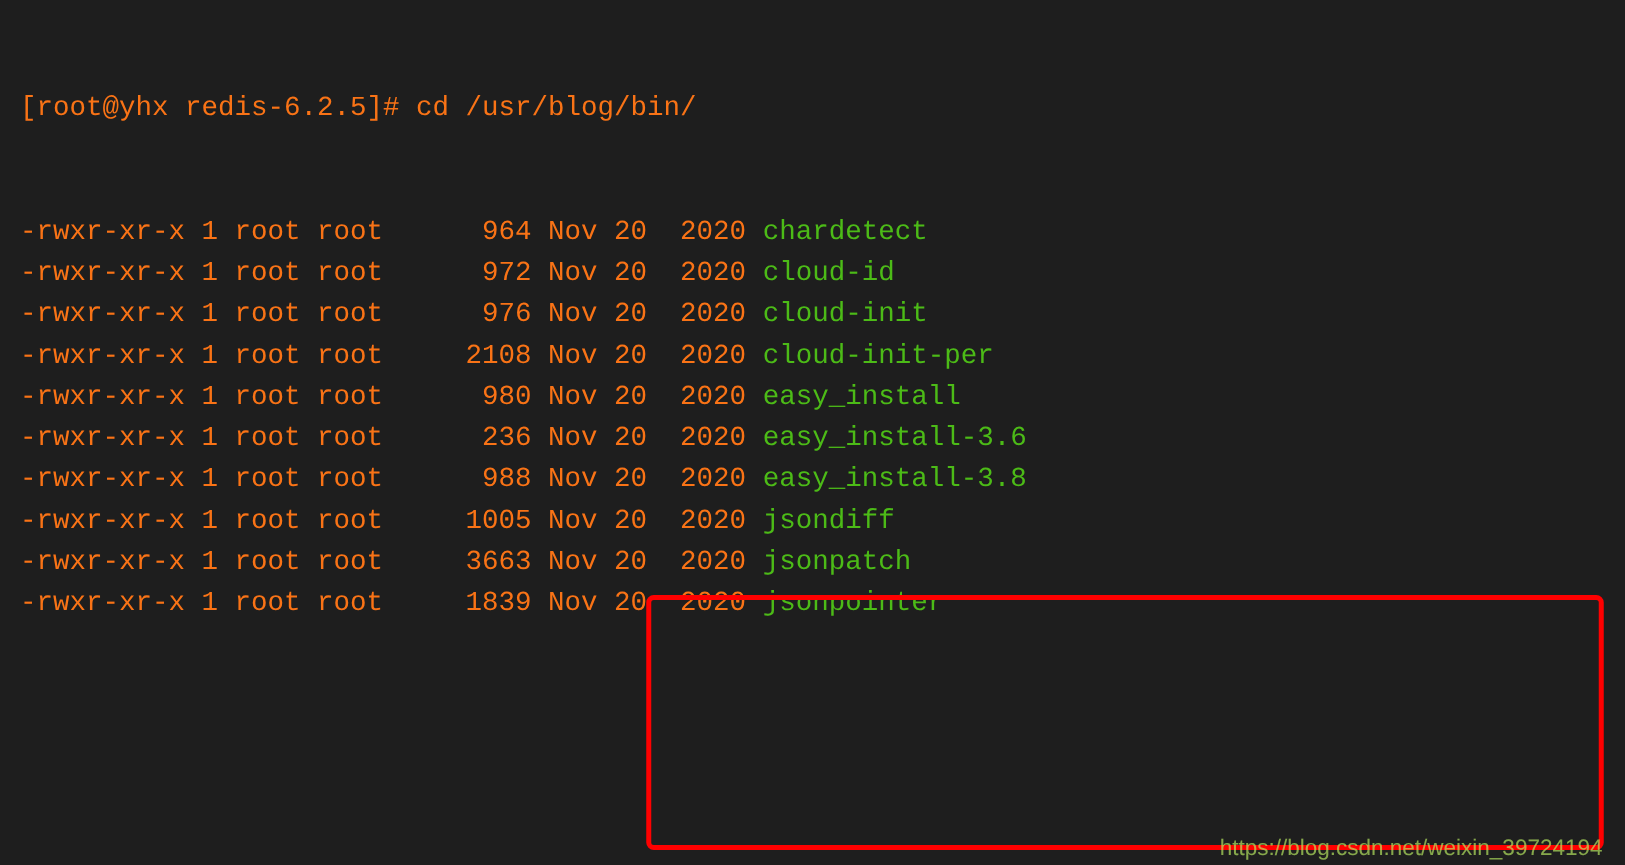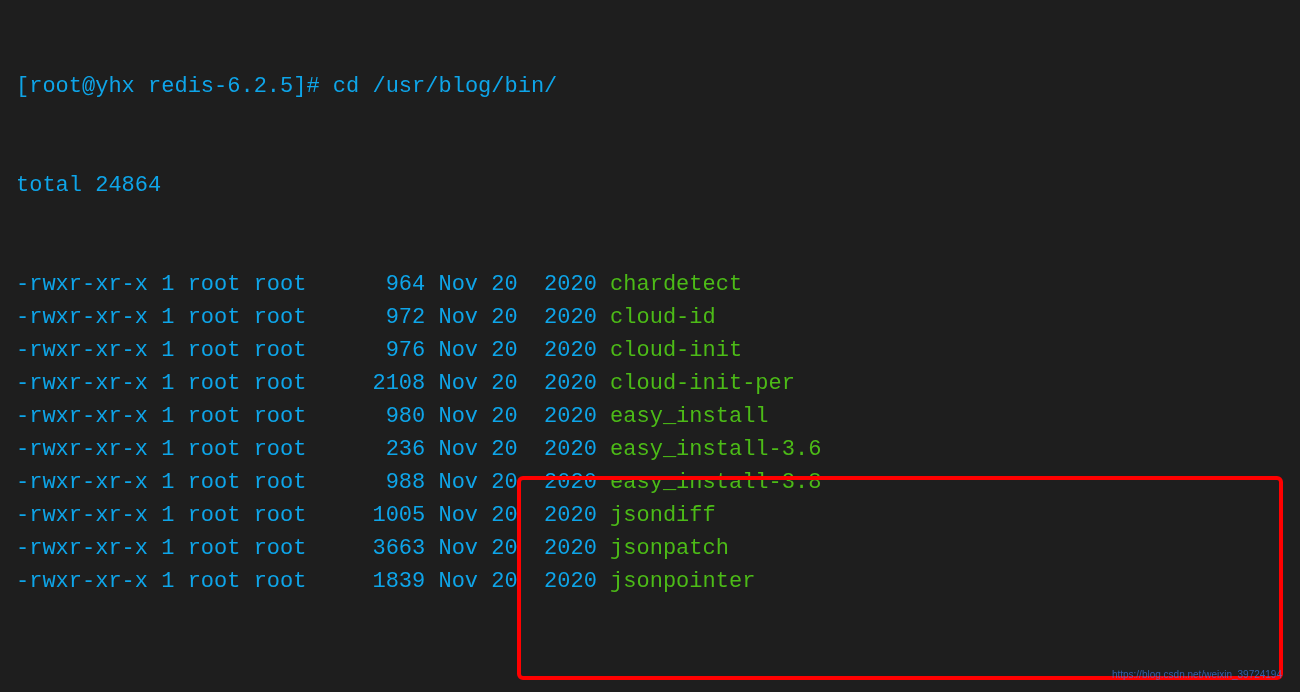--- a/index.html
+++ b/index.html
@@ -15,46 +15,45 @@
     overflow: hidden;
     position: relative;
   }
   .terminal {
     padding: 4px 12px 0 16px;
     white-space: pre;
   }
   .row {
     white-space: pre;
   }
-  .white  { color: #0ea5e9; font-family: Liberation Mono, monospace; }
+  .white  { color: #f97316; font-family: Liberation Mono, monospace; }
   .green  { color: #4cbb17; text-align: center; }
   .highlight-box {
     position: absolute;
     left: 517px;
     top: 476px;
     width: 766px;
     height: 204px;
     border: 4px solid #ff0000;
     border-radius: 6px;
     box-sizing: border-box;
     pointer-events: none;
   }
   .watermark {
     position: absolute;
     right: 18px;
-    bottom: 10px;
+    bottom: 0;
     font-family: Arial, sans-serif;
-    font-size: 10px;
-    color: #3b82f6;
+    font-size: 18px;
+    color: #bef264;
     opacity: 0.65;
   }
 </style>
 </head>
 <body>
 
 <div class="terminal">
   <div class="row"><span class="white">[root@yhx redis-6.2.5]# </span><span class="white">cd /usr/blog/bin/</span></div>
-  <div class="row white">total 24864</div>
   <div id="listing"><div class="row"><span class="white">-rwxr-xr-x 1 root root      964 Nov 20  2020 </span><span class="green">chardetect</span></div><div class="row"><span class="white">-rwxr-xr-x 1 root root      972 Nov 20  2020 </span><span class="green">cloud-id</span></div><div class="row"><span class="white">-rwxr-xr-x 1 root root      976 Nov 20  2020 </span><span class="green">cloud-init</span></div><div class="row"><span class="white">-rwxr-xr-x 1 root root     2108 Nov 20  2020 </span><span class="green">cloud-init-per</span></div><div class="row"><span class="white">-rwxr-xr-x 1 root root      980 Nov 20  2020 </span><span class="green">easy_install</span></div><div class="row"><span class="white">-rwxr-xr-x 1 root root      236 Nov 20  2020 </span><span class="green">easy_install-3.6</span></div><div class="row"><span class="white">-rwxr-xr-x 1 root root      988 Nov 20  2020 </span><span class="green">easy_install-3.8</span></div><div class="row"><span class="white">-rwxr-xr-x 1 root root     1005 Nov 20  2020 </span><span class="green">jsondiff</span></div><div class="row"><span class="white">-rwxr-xr-x 1 root root     3663 Nov 20  2020 </span><span class="green">jsonpatch</span></div><div class="row"><span class="white">-rwxr-xr-x 1 root root     1839 Nov 20  2020 </span><span class="green">jsonpointer</span></div></div>
 </div>
 
 <div class="highlight-box"></div>
 <div class="watermark">https://blog.csdn.net/weixin_39724194</div>
 
 </body></html>

